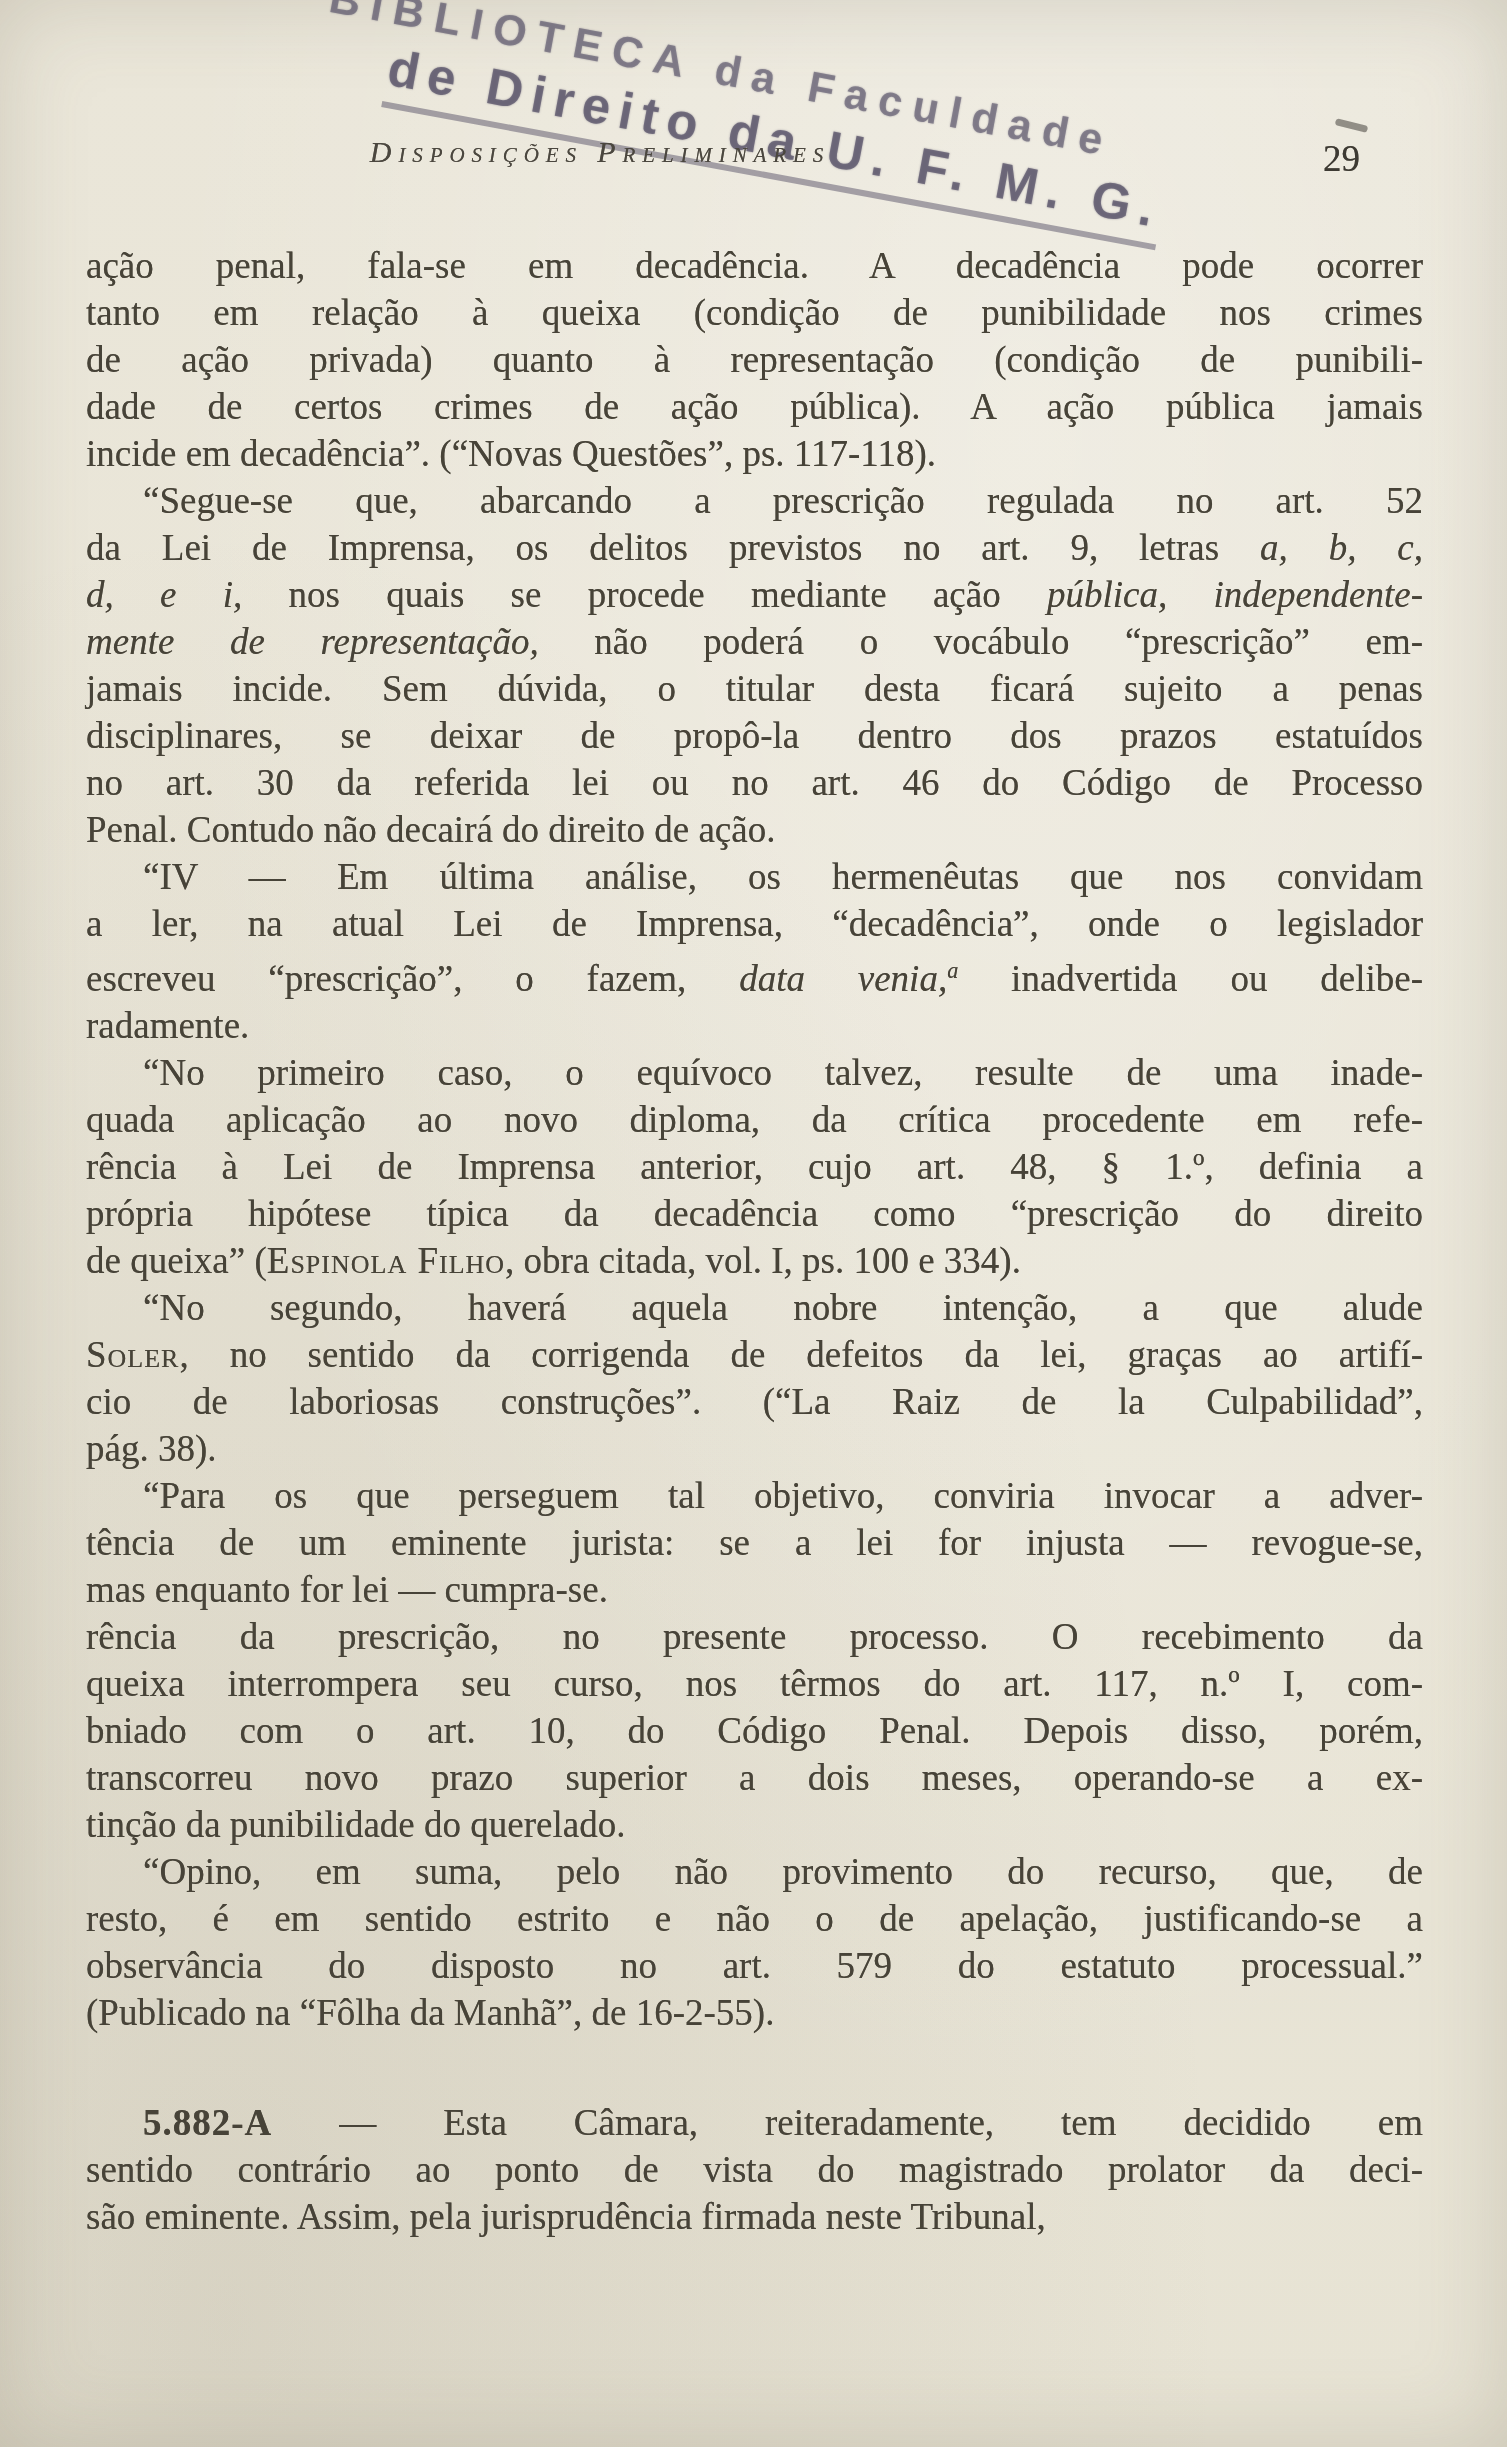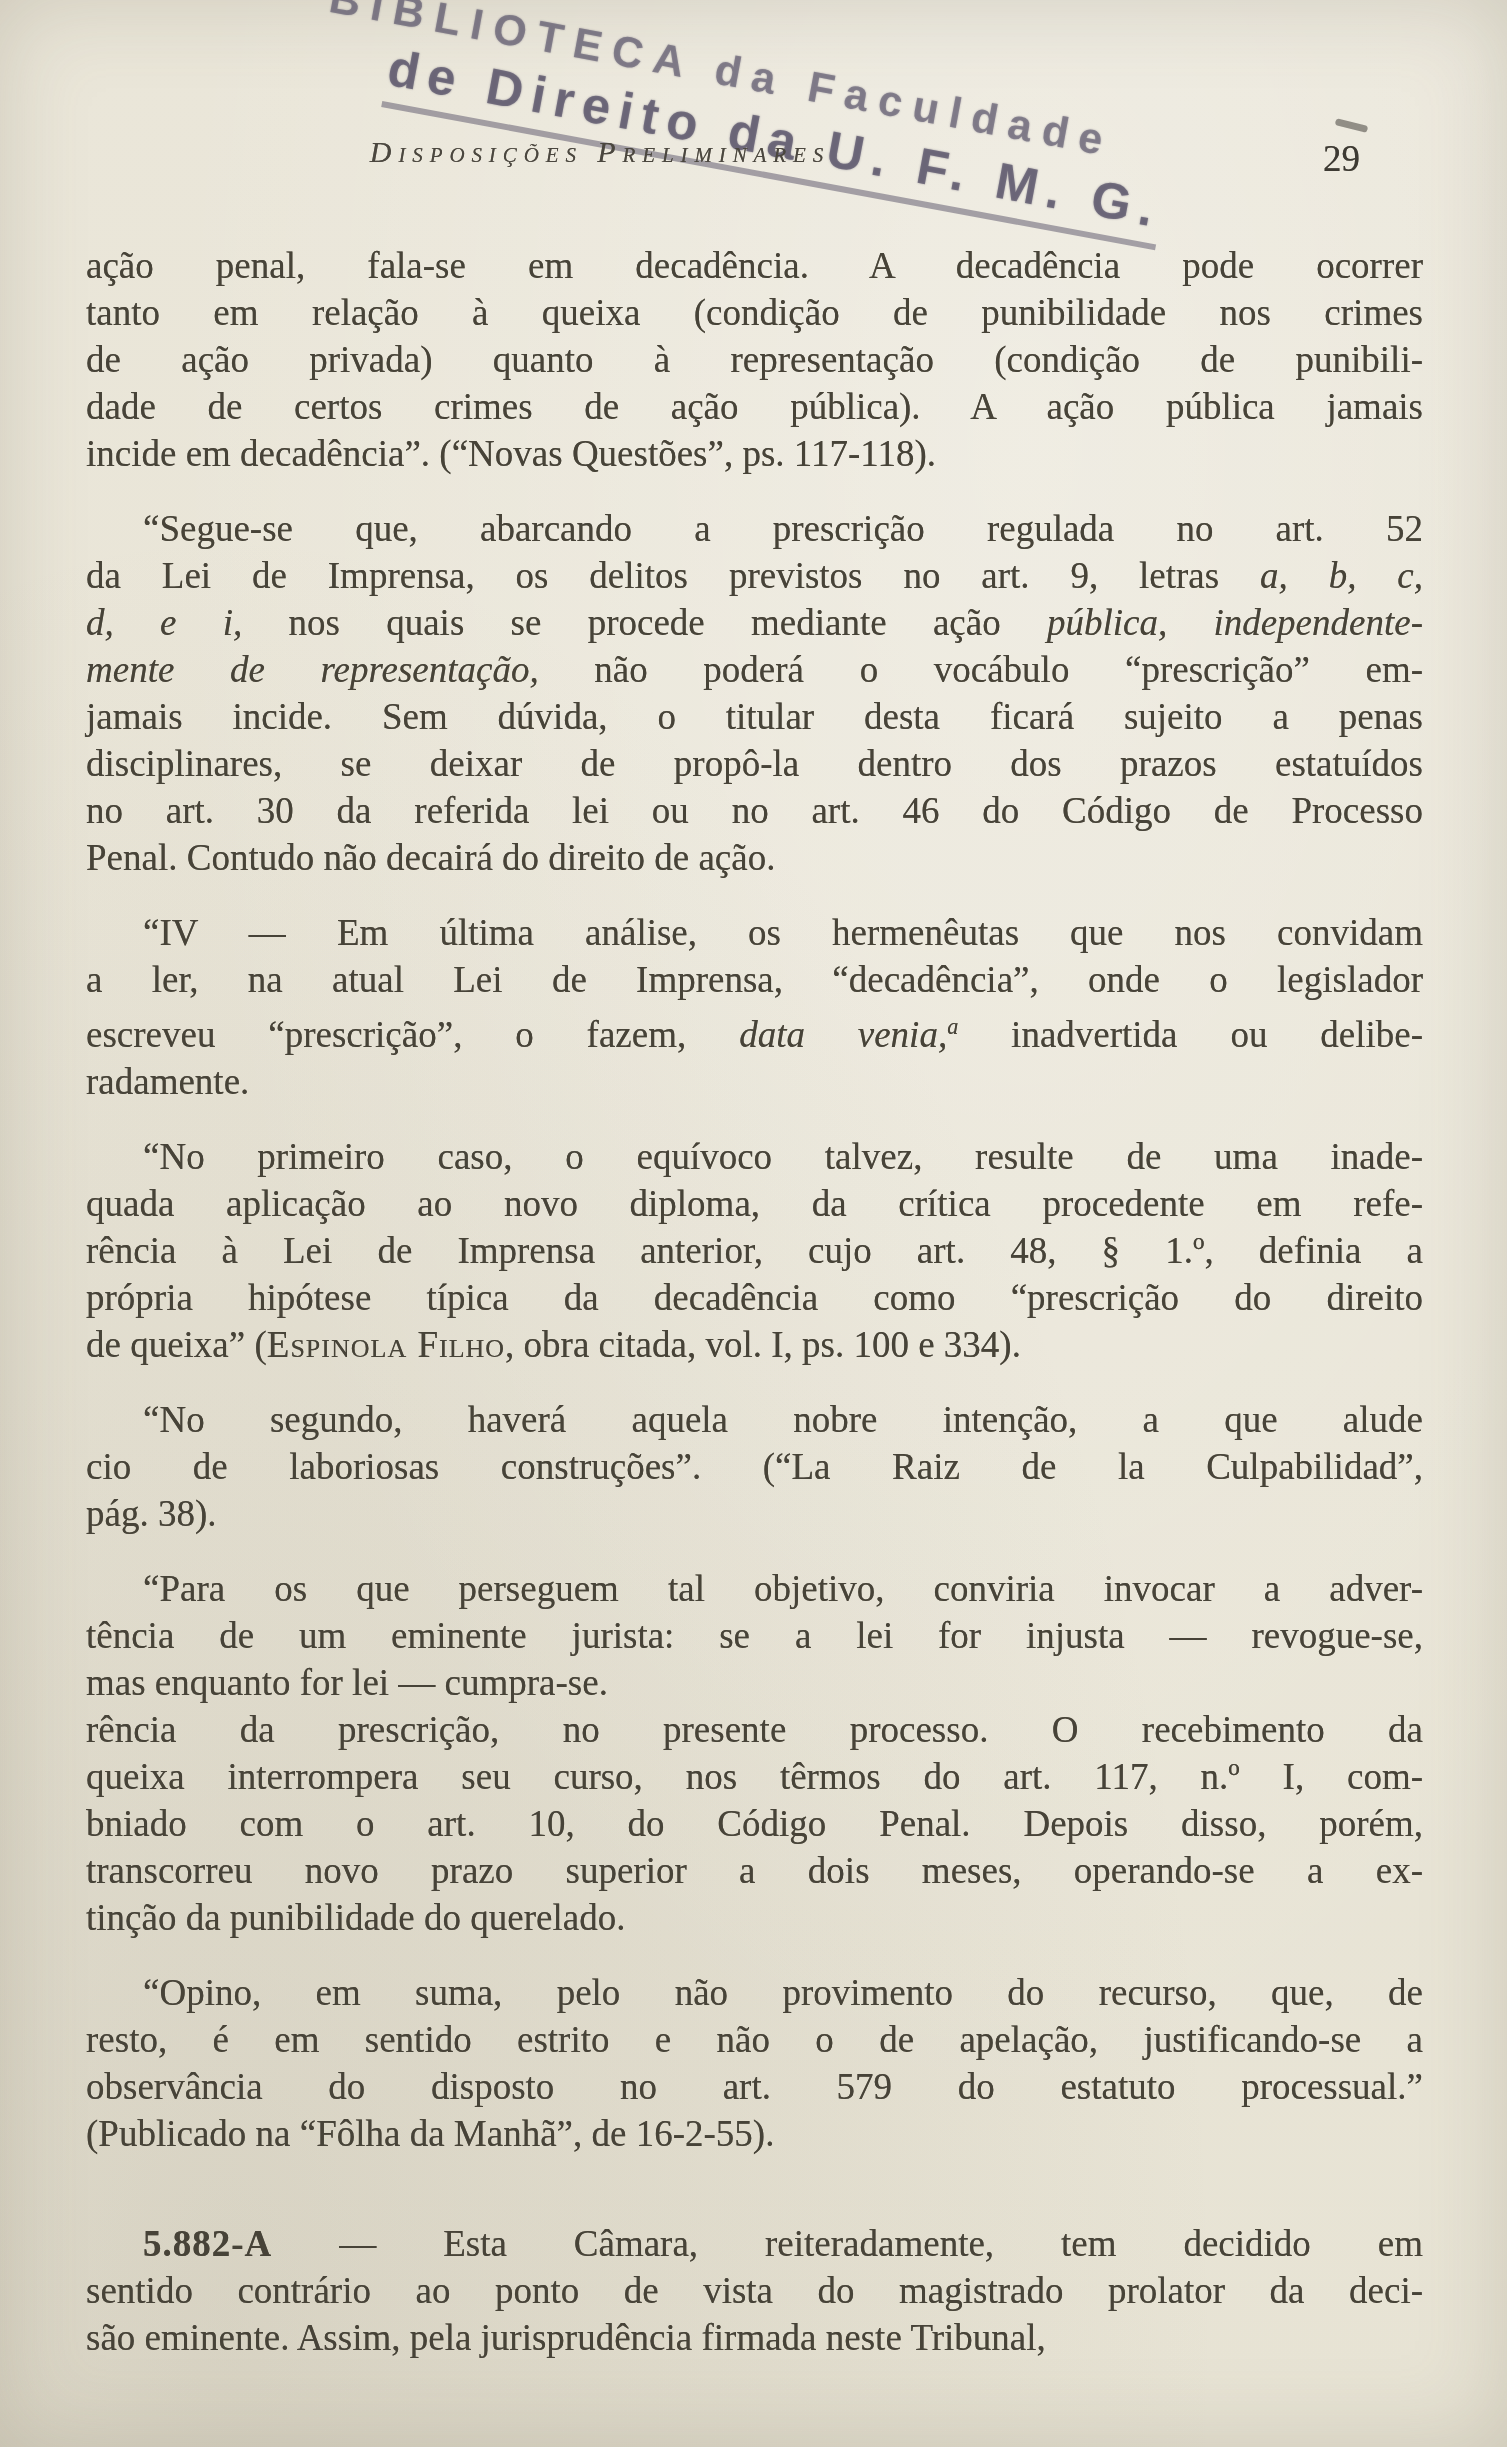--- a/index.html
+++ b/index.html
@@ -60,21 +60,21 @@
 
   
   .body-text {
     position:absolute; left:86px; top:242px; width:1337px;
     font-size:37px; line-height:47px;
     color:#474338;
     text-shadow:0 0 0.6px rgba(60,55,45,0.65);
   }
   .line { text-align:justify; text-align-last:justify; }
   .line.lastline { text-align-last:left; }
-  .line.indent { text-indent:57px;margin-top:28px; }
+  .line.indent { text-indent:57px; }
   .para.gap { margin-top:63px; }
 
   .seg-i  { font-style:italic; }
   .seg-sc { font-variant:small-caps; letter-spacing:1px; }
   .seg-b  { font-weight:bold; letter-spacing:1px; }
   .seg-sup{ font-style:italic; font-size:60%; vertical-align:super; }
 </style>
 </head>
 <body>
 
@@ -116,20 +116,21 @@
       </div>
       <div class="para">
         <div class="line indent"><span>“No primeiro caso, o equívoco talvez, resulte de uma inade-</span></div>
         <div class="line"><span>quada aplicação ao novo diploma, da crítica procedente em refe-</span></div>
         <div class="line"><span>rência à Lei de Imprensa anterior, cujo art. 48, § 1.º, definia a</span></div>
         <div class="line"><span>própria hipótese típica da decadência como “prescrição do direito</span></div>
         <div class="line lastline"><span>de queixa” (</span><span class="seg-sc">Espinola Filho</span><span>, obra citada, vol. I, ps. 100 e 334).</span></div>
       </div>
       <div class="para">
         <div class="line indent"><span>“No segundo, haverá aquela nobre intenção, a que alude</span></div>
+        <div class="line"><span class="seg-sc">Soler</span><span>, no sentido da corrigenda de defeitos da lei, graças ao artifí-</span></div>
         <div class="line"><span>cio de laboriosas construções”. (“La Raiz de la Culpabilidad”,</span></div>
         <div class="line lastline"><span>pág. 38).</span></div>
       </div>
       <div class="para">
         <div class="line indent"><span>“Para os que perseguem tal objetivo, conviria invocar a adver-</span></div>
         <div class="line"><span>tência de um eminente jurista:  se a lei for injusta — revogue-se,</span></div>
         <div class="line lastline"><span>mas enquanto for lei — cumpra-se.</span></div>
       </div>
       <div class="para">
         <div class="line"><span>rência da prescrição, no presente processo.  O recebimento da</span></div>

